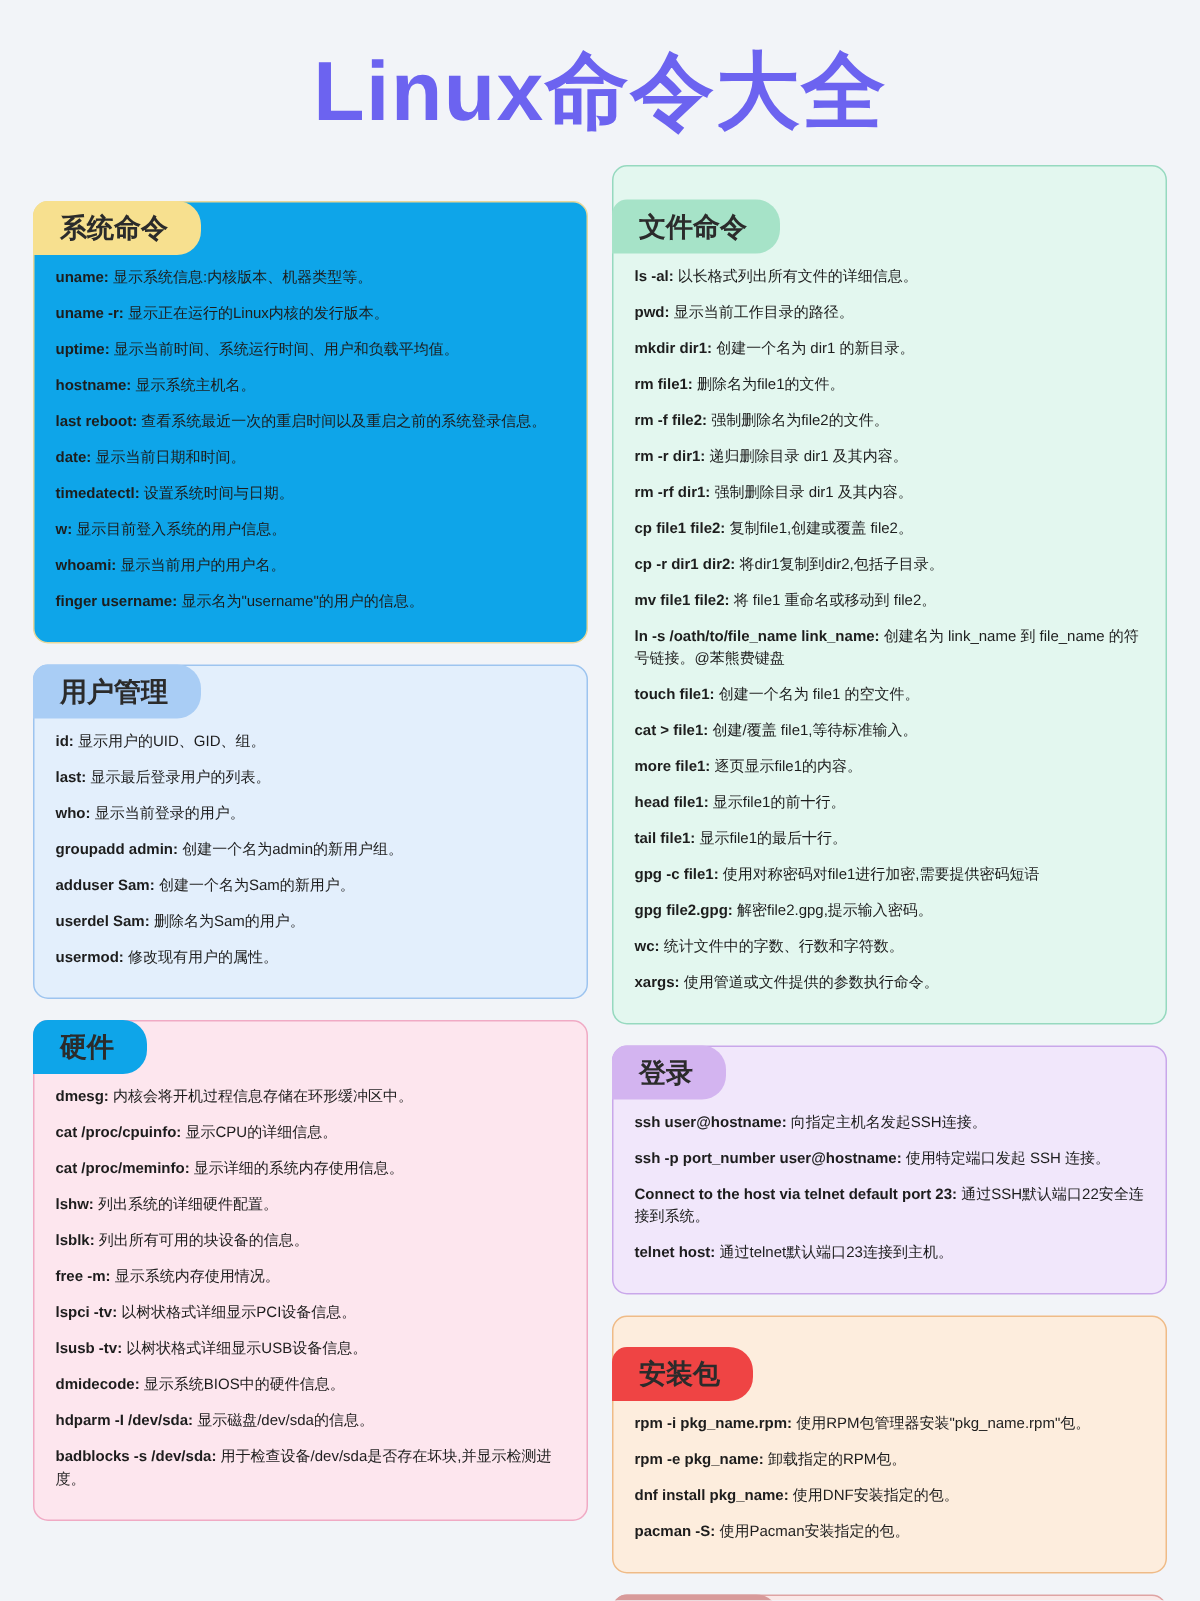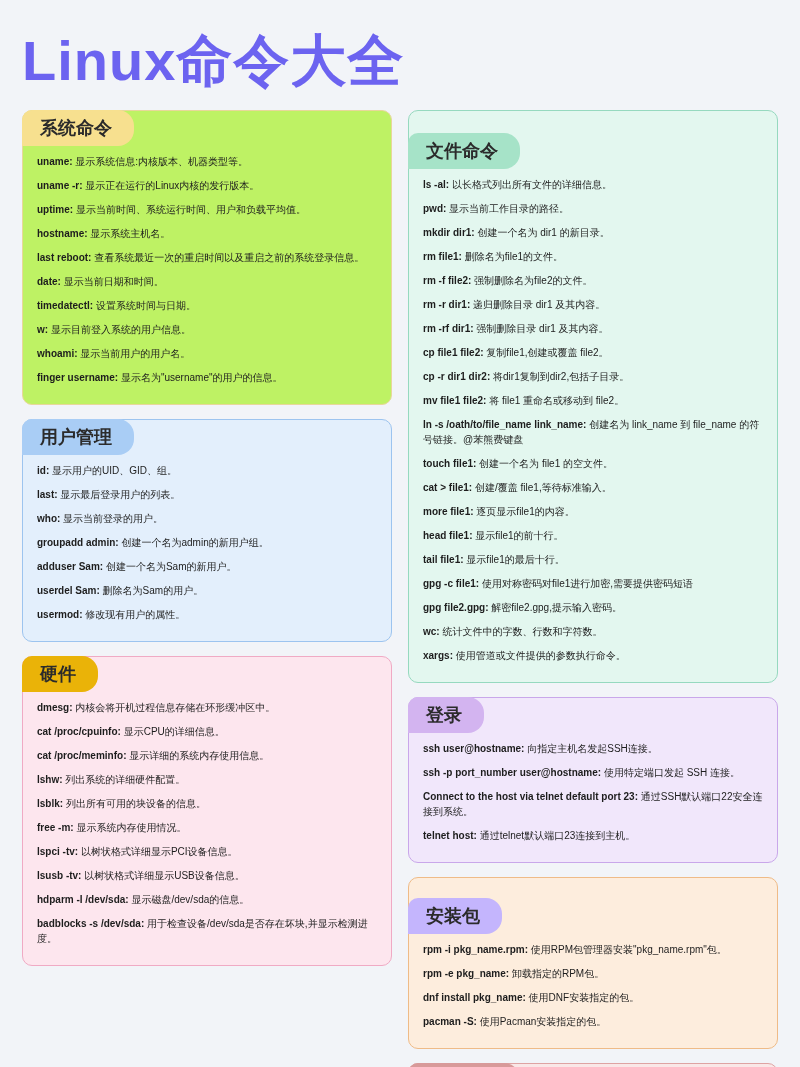--- a/index.html
+++ b/index.html
@@ -10,20 +10,21 @@
     font-family: "Liberation Sans", sans-serif;
   }
   .page {
     width: 800px; height: 1067px;
     background: #f2f4f8;
     padding: 18px 22px 10px 22px;
     position: relative;
     overflow: hidden;
   }
   .title {
+    text-align: center;
     font-size: 56px;
     font-weight: bold;
     color: #6c63f0;
     letter-spacing: 1px;
     margin: 12px 0 18px 0;
     line-height: 1.1;
     font-family: "Liberation Sans", sans-serif;
   }
   .columns {
     display: flex;
@@ -50,32 +51,32 @@
   .card-body { padding: 8px 12px 0 14px; }
   .item {
     font-size: 10px;
     line-height: 1.5;
     color: #1d1d1d;
     margin: 0 0 9px 0;
   }
   .item b { font-weight: bold; }
 
   
-  .t-yellow { background: #bef264; border-color: #e8d79a; }
+  .t-yellow { background: #0ea5e9; border-color: #e8d79a; margin-top: 24px; }
   .t-yellow .card-head { background: #f7e08f; }
   .t-blue { background: #e3effc; border-color: #9dc4ef; }
   .t-blue .card-head { background: #a9cdf5; }
   .t-pink { background: #fde6ee; border-color: #f0aac4; }
-  .t-pink .card-head { background: #eab308; }
+  .t-pink .card-head { background: #0ea5e9; }
   .t-green { background: #e3f7ef; border-color: #96d9bf; }
   .t-green .card-head { background: #a6e3c8; margin-top: 22px; }
   .t-purple { background: #f1e7fb; border-color: #c9a7ea; }
   .t-purple .card-head { background: #d3b4f0; }
   .t-orange { background: #fdeddd; border-color: #efbb87; }
-  .t-orange .card-head { background: #c4b5fd; margin-top: 20px; }
+  .t-orange .card-head { background: #ef4444; margin-top: 20px; }
   .t-rose { background: #fae7e7; border-color: #dfa3a3; }
   .t-rose .card-head { background: #d89a9a; }
 </style>
 </head>
 <body>
 
 <div class="page">
   <div class="title">Linux命令大全</div>
   <div class="columns">
     <div class="col">
@@ -102,20 +103,21 @@
           </div></div>
         <div class="card t-pink"><div class="card-head">硬件</div><div class="card-body">
             <div class="item"><b>dmesg:</b> 内核会将开机过程信息存储在环形缓冲区中。</div>
             <div class="item"><b>cat /proc/cpuinfo:</b> 显示CPU的详细信息。</div>
             <div class="item"><b>cat /proc/meminfo:</b> 显示详细的系统内存使用信息。</div>
             <div class="item"><b>lshw:</b> 列出系统的详细硬件配置。</div>
             <div class="item"><b>lsblk:</b> 列出所有可用的块设备的信息。</div>
             <div class="item"><b>free -m:</b> 显示系统内存使用情况。</div>
             <div class="item"><b>lspci -tv:</b> 以树状格式详细显示PCI设备信息。</div>
             <div class="item"><b>lsusb -tv:</b> 以树状格式详细显示USB设备信息。</div>
+            <div class="item"><b>dmidecode:</b> 显示系统BIOS中的硬件信息。</div>
             <div class="item"><b>hdparm -I /dev/sda:</b> 显示磁盘/dev/sda的信息。</div>
             <div class="item"><b>badblocks -s /dev/sda:</b> 用于检查设备/dev/sda是否存在坏块,并显示检测进度。</div>
           </div></div>
       </div>
     <div class="col">
         <div class="card t-green"><div class="card-head">文件命令</div><div class="card-body">
             <div class="item"><b>ls -al:</b> 以长格式列出所有文件的详细信息。</div>
             <div class="item"><b>pwd:</b> 显示当前工作目录的路径。</div>
             <div class="item"><b>mkdir dir1:</b> 创建一个名为 dir1 的新目录。</div>
             <div class="item"><b>rm file1:</b> 删除名为file1的文件。</div>

